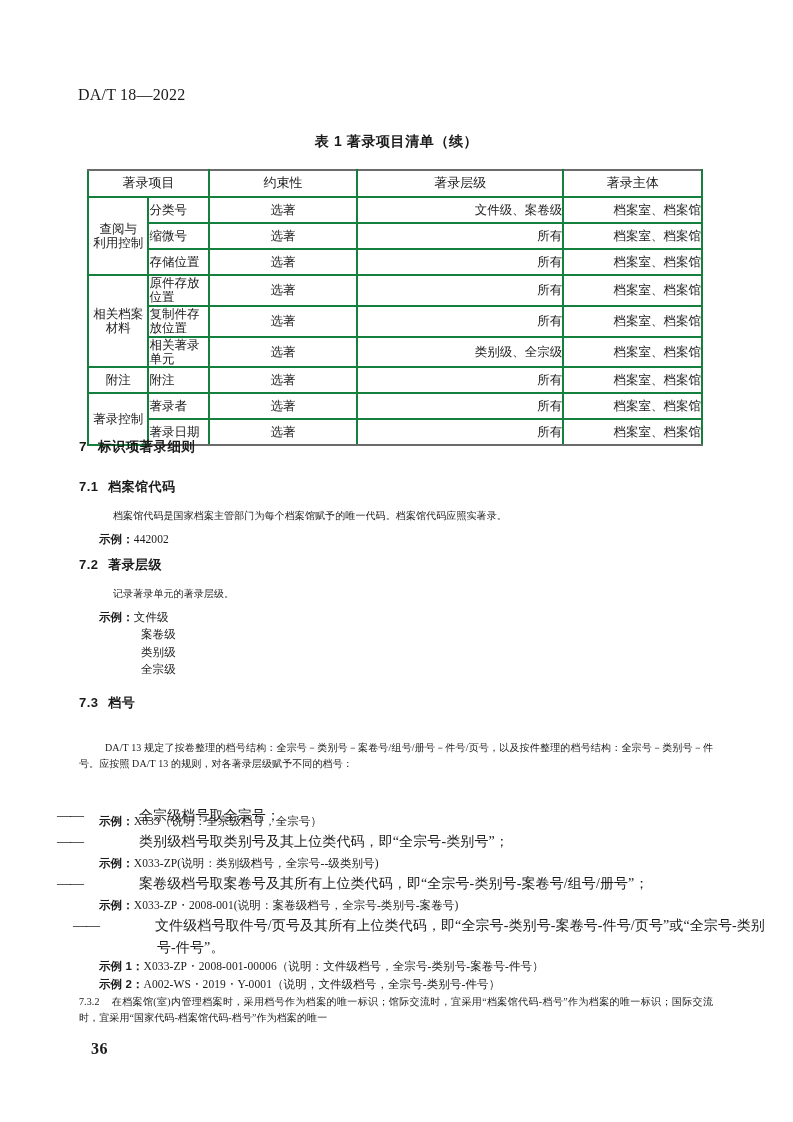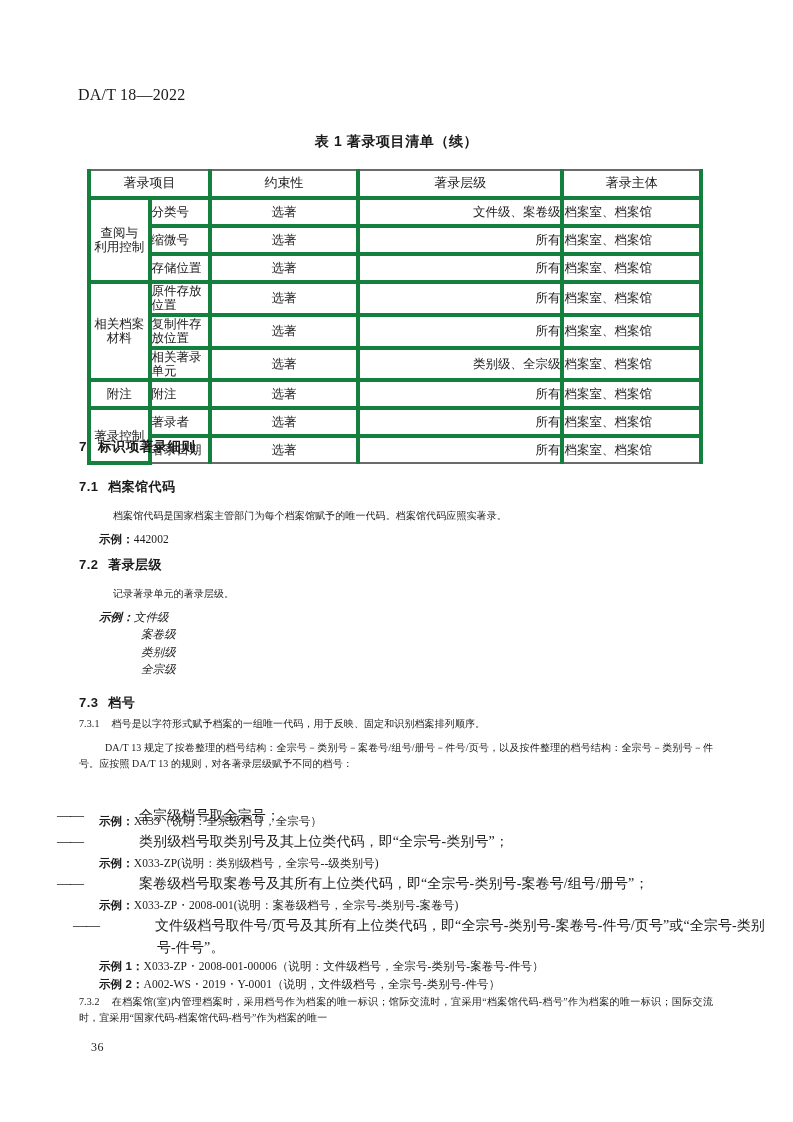--- a/index.html
+++ b/index.html
@@ -54,38 +54,38 @@
     width: 616px;
   }
   table.t1 {
     border-collapse: collapse;
     width: 616px;
     table-layout: fixed;
     font-size: 12.5px;
     font-family: "Liberation Serif", "DejaVu Serif", serif;
   }
   table.t1 td, table.t1 th {
-    border: 4px solid #15803d;
+    border: 2px solid #15803d;
     padding: 0;
     height: 24px;
     line-height: 1.15;
     vertical-align: middle;
     color: #1a1a1a;
     font-weight: normal;
   }
   table.t1 thead th {
     text-align: center;
     font-size: 13px;
     height: 25px;
   }
   .c-group { text-align: center; width: 86px; }
   .c-item  { text-align: left; padding-left: 9px; width: 177px; }
   .c-cons  { text-align: center; width: 106px; }
   .c-level { text-align: right; width: 148px; }
-  .c-subj  { text-align: left; width: 99px; }
+  .c-subj  { text-align: right; width: 99px; }
   .thick-top { border-top-width: 2px !important; border-top-color: #6b6b6b !important; }
   .thick-bot { border-bottom-width: 2px !important; border-bottom-color: #6b6b6b !important; }
   .grp-sep-top { border-top: 1.6px solid #6b6b6b !important; }
 
   
   .blk { position: absolute; }
   .h1s {
     font-family: "Liberation Sans", "DejaVu Sans", sans-serif;
     font-size: 13.5px;
     font-weight: bold;
@@ -115,21 +115,21 @@
   .para.nowrap { width: auto; white-space: nowrap; }
 
   .example {
     font-family: "Liberation Serif", "DejaVu Serif", serif;
     font-size: 11.5px;
     line-height: 1.5;
     letter-spacing: 0.1px;
     white-space: nowrap;
   }
   .example .lbl { font-weight: bold; font-family: "Liberation Sans", "DejaVu Sans", sans-serif; font-size: 11.5px; }
-  .ex-line { white-space: nowrap; font-style: italic; }
+  .ex-line { white-space: nowrap; }
   .ex-sub { padding-left: 42px; }
 
   .dashitem {
     font-family: "Liberation Serif", "DejaVu Serif", serif;
     font-size: 14px;
     line-height: 1.55;
     letter-spacing: 0.1px;
     width: 614px;
     padding-left: 42px;
     text-indent: -42px;
@@ -138,23 +138,23 @@
     display: inline-block;
     width: 40px;
     letter-spacing: -1px;
   }
   .dashitem.hang { text-indent: -42px; padding-left: 58px; }
 
   .pageno {
     position: absolute;
     left: 91px;
     top: 1040px;
-    font-size: 12px;
-    font-family: "Liberation Serif", "DejaVu Serif", serif;
-    font-weight: normal;
+    font-size: 16px;
+    font-family: "Liberation Serif", "DejaVu Serif", serif;
+    font-weight: bold;
     letter-spacing: 0.4px;
   }
 </style>
 </head>
 <body>
 
 <div class="page">
 
   <div class="run-head">
     <span>DA/T 18—2022</span>
@@ -262,23 +262,20 @@
     <div class="ex-line"><span class="lbl">示例：</span><span>文件级</span></div>
     <div class="ex-line ex-sub"><span>案卷级</span></div>
     <div class="ex-line ex-sub"><span>类别级</span></div>
     <div class="ex-line ex-sub"><span>全宗级</span></div>
   </div>
 
   <div class="blk h2s" style="left:79px; top:694px;">
     <span>7.3</span><span class="gap"></span><span>档号</span>
   </div>
 
-  <div class="blk para nowrap" style="left:79px; top:716px;">
-    <span>7.3.1</span><span style="display:inline-block;width:12px;"></span><span>档号是以字符形式赋予档案的一组唯一代码，用于反映、固定和识别档案排列顺序。</span>
-  </div>
 
   <div class="blk para indent" style="left:79px; top:740px; width:634px;">DA/T 13 规定了按卷整理的档号结构：全宗号－类别号－案卷号/组号/册号－件号/页号，以及按件整理的档号结构：全宗号－类别号－件号。应按照 DA/T 13 的规则，对各著录层级赋予不同的档号：</div>
 
   <div class="blk dashitem" style="left:99px; top:805px;">
     <span class="dash">——</span><span>全宗级档号取全宗号；</span>
   </div>
   <div class="blk example" style="left:99px; top:813px;">
     <span class="lbl">示例：</span><span>X033（说明：全宗级档号，全宗号）</span>
   </div>
 

